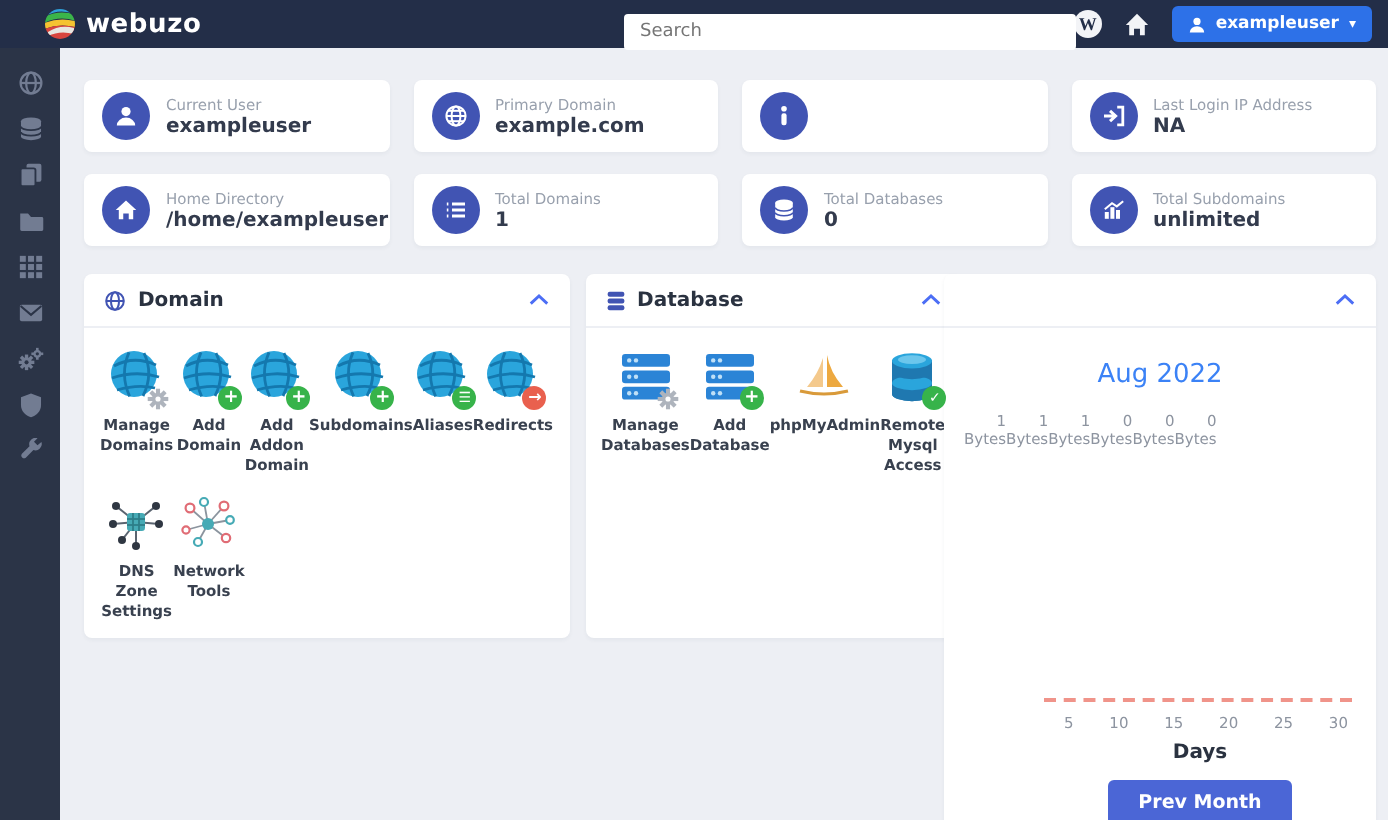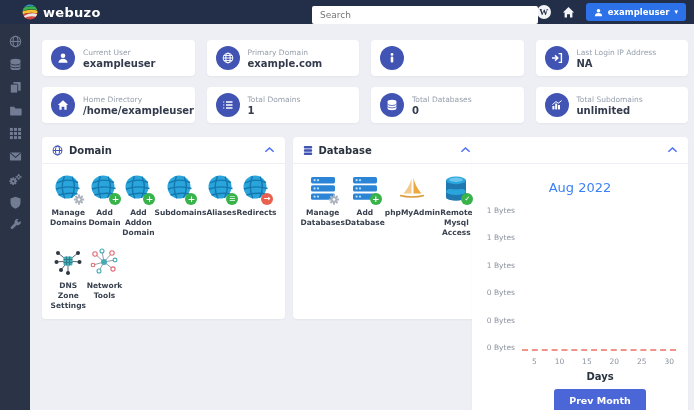--- a/index.html
+++ b/index.html
@@ -49,21 +49,21 @@
   .badge.plus { background:#37b34a; }
   .badge.list { background:#37b34a; font-size:7px; }
   .badge.arrow { background:#e9604e; font-size:8px; }
   .badge.check { background:#37b34a; font-size:7px; }
   .badge.gear-b { background:transparent; }
 
   
   .bw-body { padding:6px 10px 12px; }
   .chart-title { text-align:center; font-size:13px; color:#3b82f6; margin:10px 0 12px; }
   .chart { display:flex; }
-  .ylabels { width:40px; height:146px; display:flex; flex-direction:column; justify-content:space-between; text-align:right; padding-right:7px; font-size:7.5px; color:#8d94a0; }
+  .ylabels { width:40px; height:146px; display:flex; flex-direction:row; justify-content:space-between; text-align:right; padding-right:7px; font-size:7.5px; color:#8d94a0; }
   .ylabels span { transform:translateY(-1px); }
   .plot { flex:1; position:relative; height:146px; }
   .zero-line { position:absolute; left:0; right:2px; bottom:2px; border-top:2px dashed #f0948a; }
   .xticks { margin-left:40px; display:flex; justify-content:space-between; padding:4px 4px 0 10px; font-size:7.5px; color:#8d94a0; }
   .xlabel { margin-left:40px; text-align:center; font-size:10px; font-weight:bold; color:#2a3240; margin-top:5px; }
   .prev-wrap { margin-left:40px; text-align:center; margin-top:7px; }
   .prev-btn { background:#4b66d6; color:#fff; border:none; border-radius:3px; font-size:9.5px; font-weight:600; padding:6px 15px; cursor:pointer; font-family:inherit; }
 </style>
 </head>
 <body>

